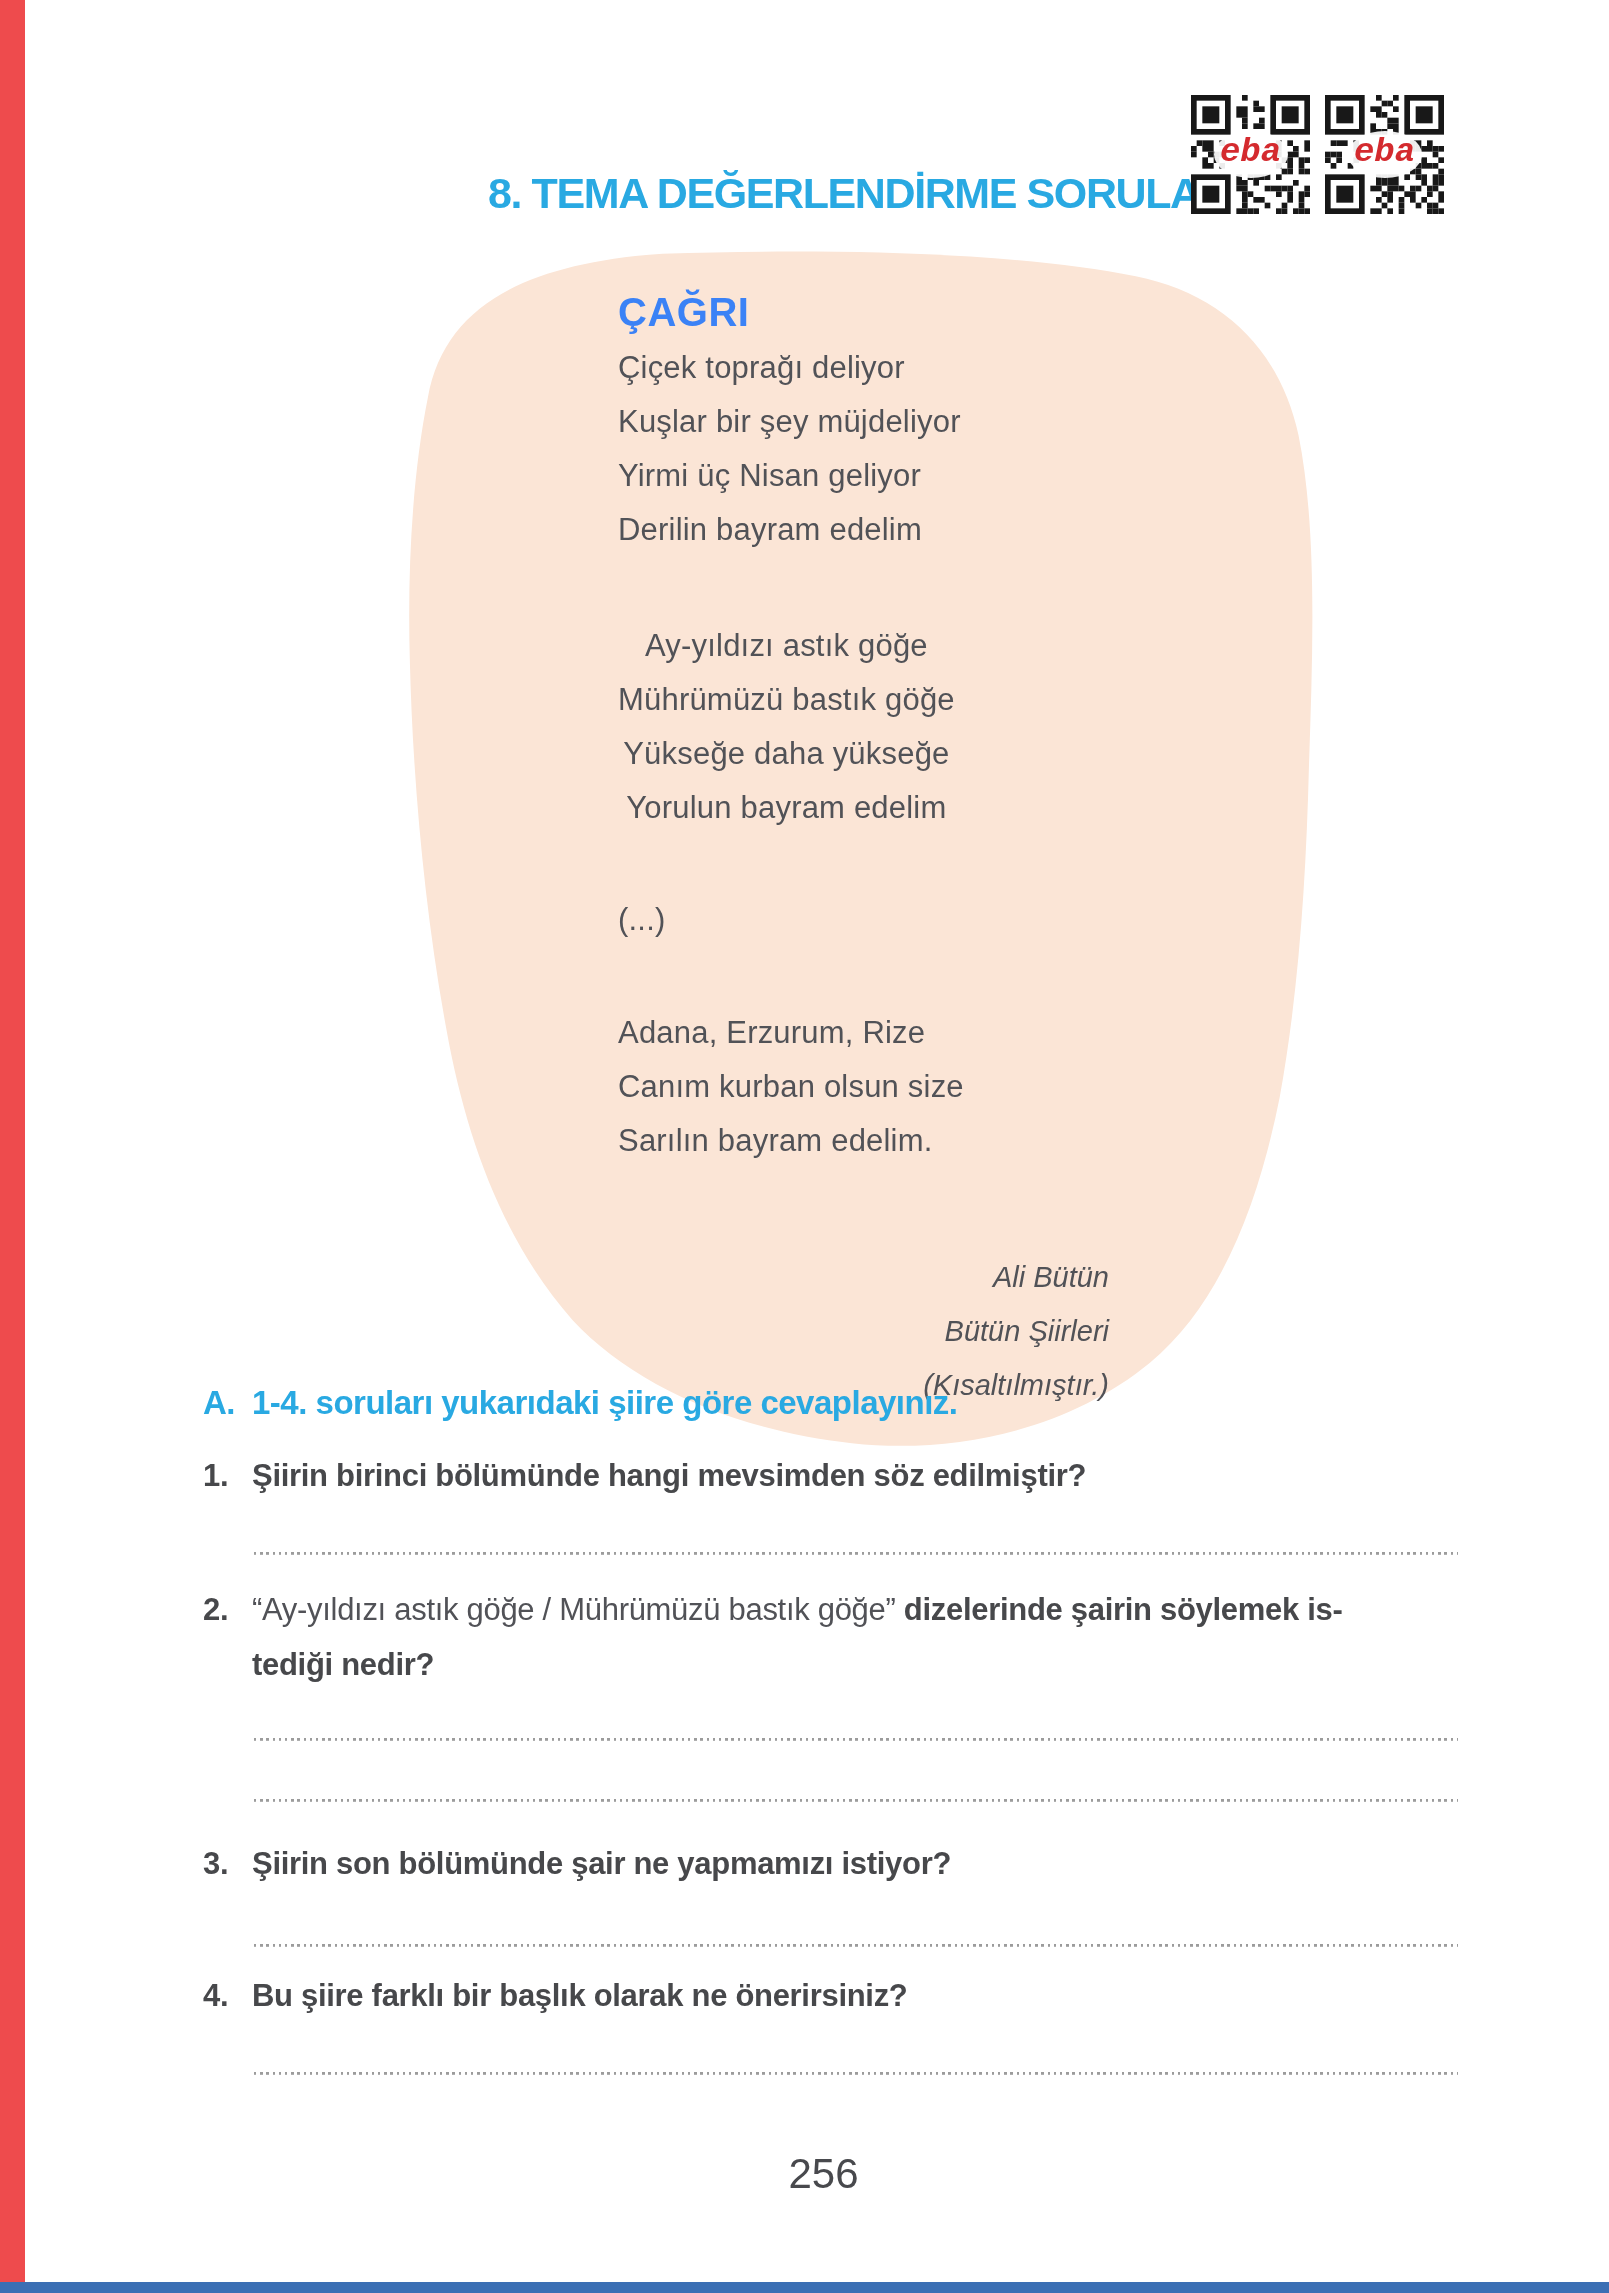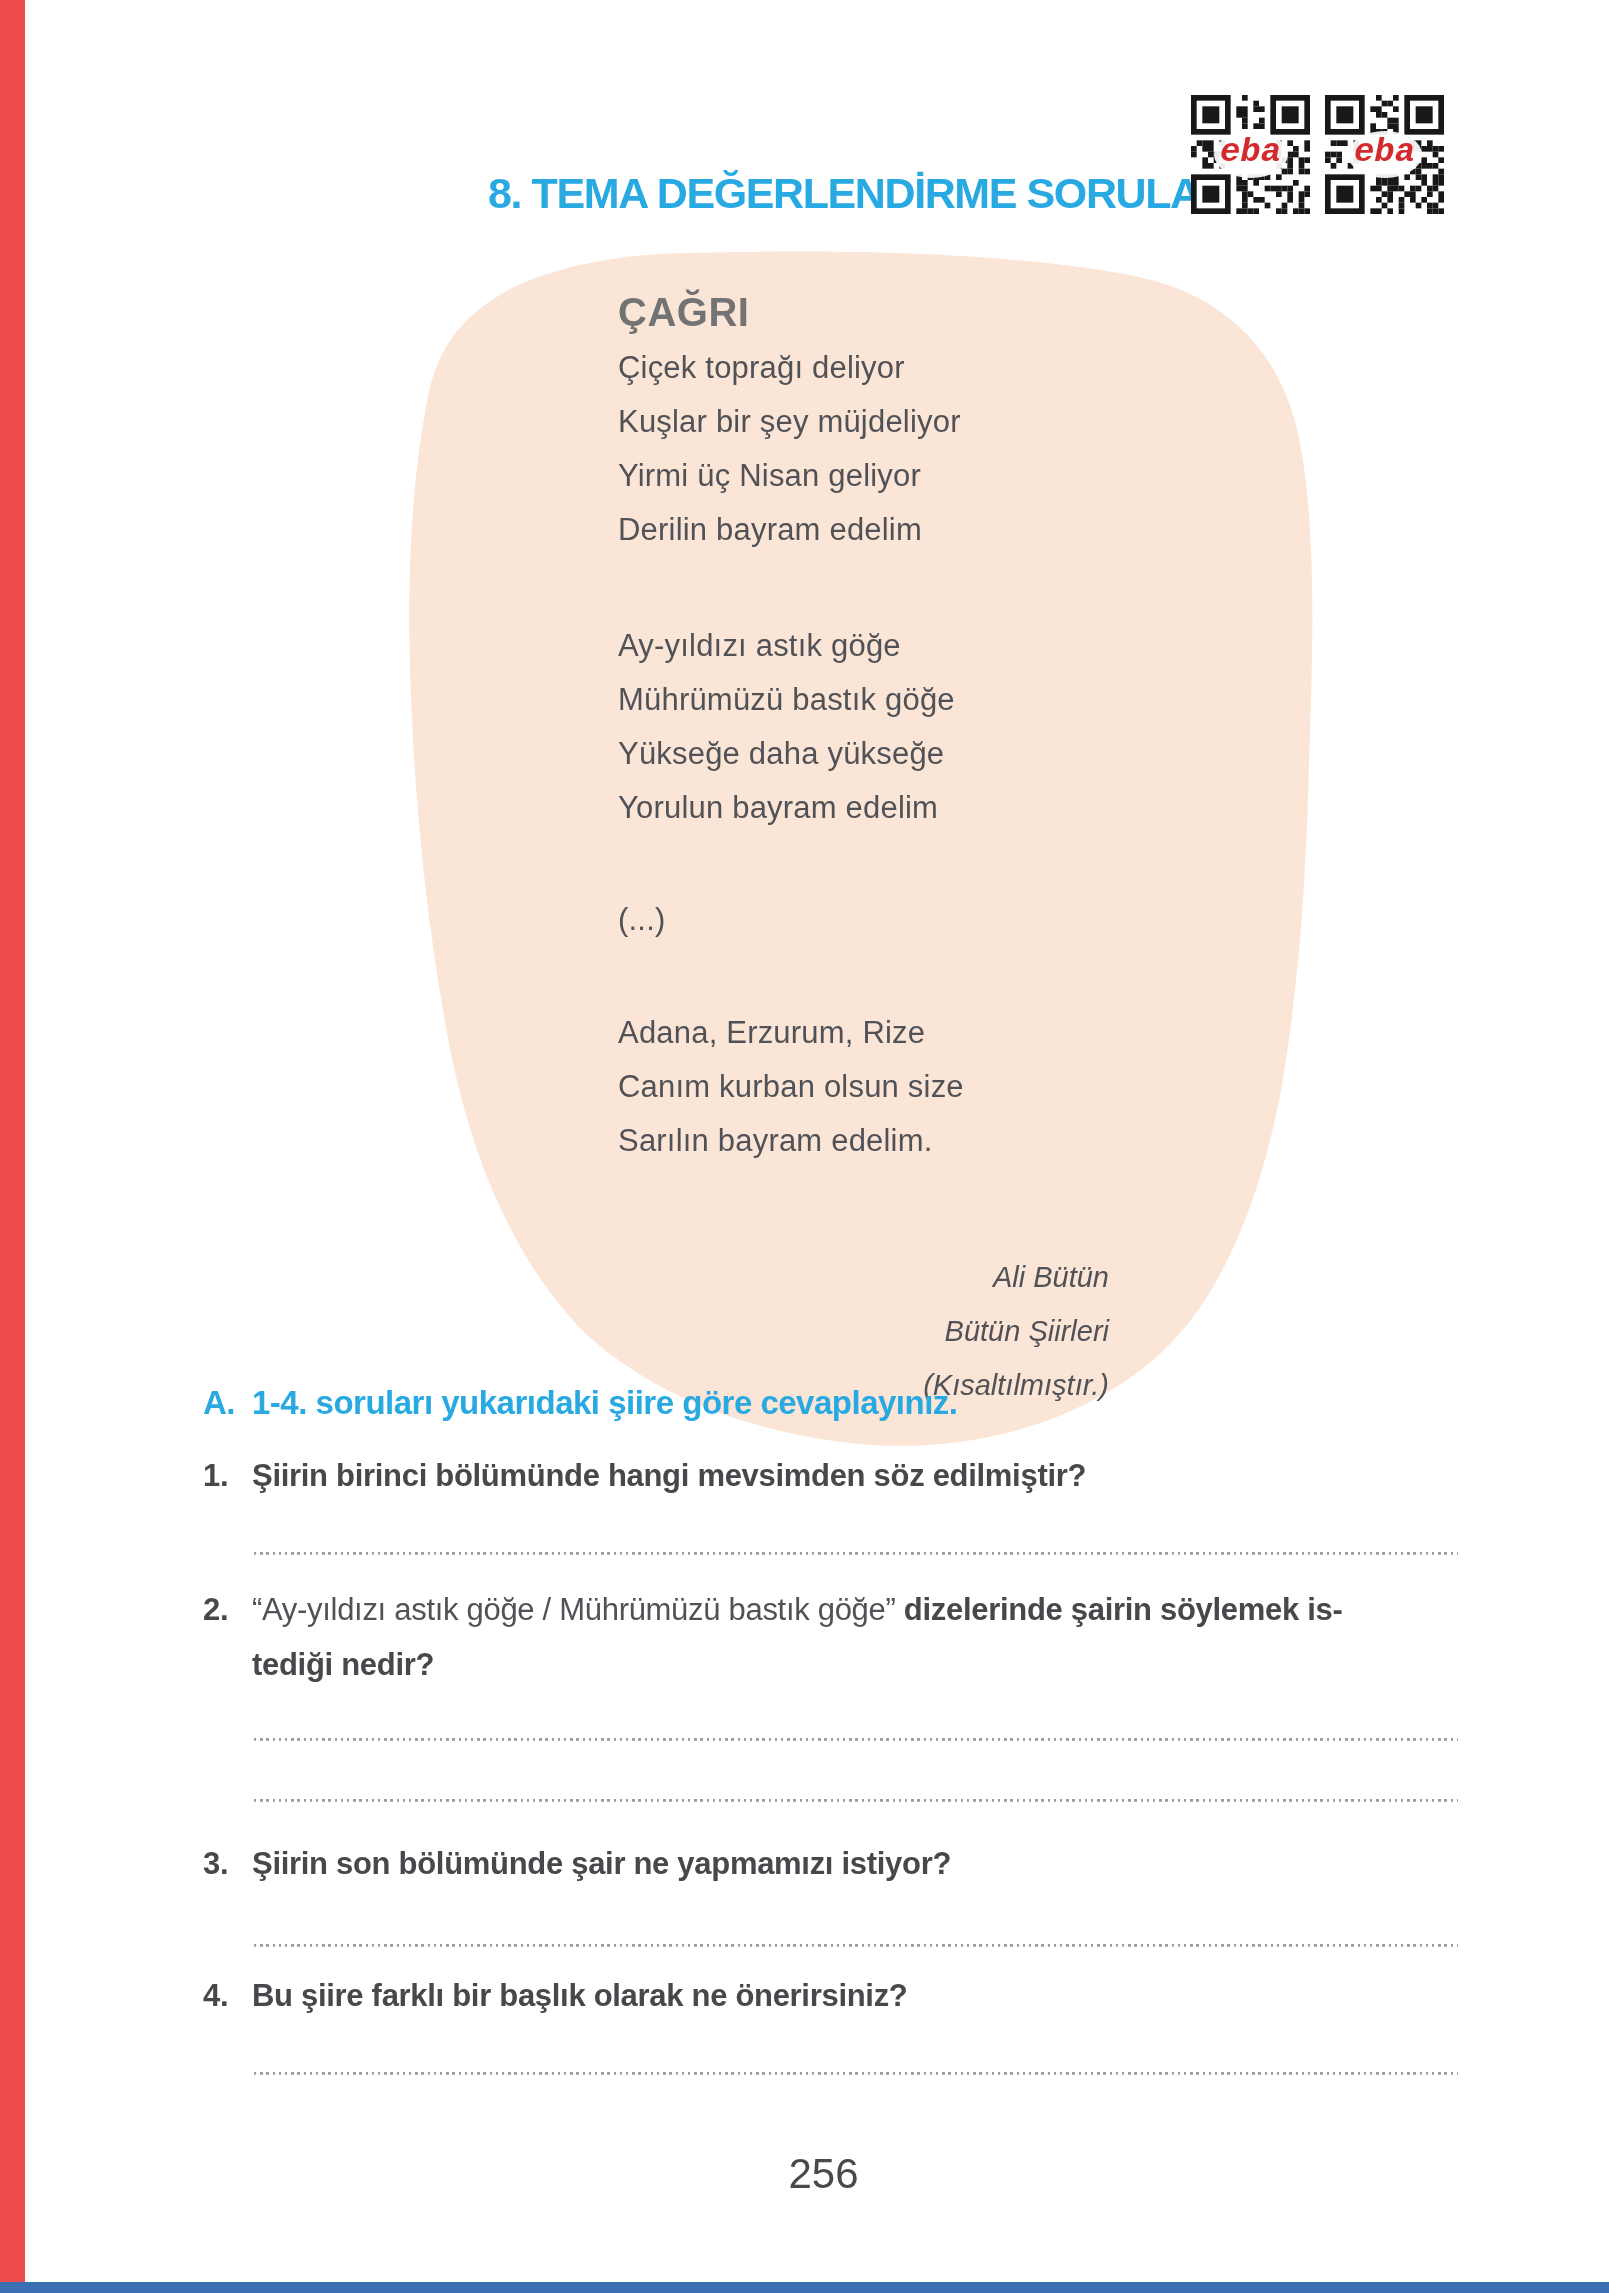--- a/index.html
+++ b/index.html
@@ -26,25 +26,25 @@
   .qr .eba-label{
     position:absolute;left:0;right:0;top:38px;text-align:center;
     font-family:Liberation Mono, monospace;font-style:italic;font-weight:bold;
     font-size:34px;color:#d42a2e;
   }
 
   
   .blob-layer{position:absolute;left:0;top:0;width:1610px;height:2294px;}
   .poem-title{
     position:absolute;left:618px;top:290px;
-    font-size:40px;font-weight:bold;letter-spacing:0.5px;color:#737373;
+    font-size:40px;font-weight:bold;letter-spacing:0.5px;color:#3b82f6;
   }
   .stanza{position:absolute;left:618px;font-size:31px;line-height:54px;color:#515257;letter-spacing:0.2px;white-space:nowrap;}
   .stanza-1{top:341px;}
-  .stanza-2{top:619px;}
+  .stanza-2{top:619px;text-align:center;}
   .poem-ellipsis{top:893px;}
   .stanza-3{top:1006px;}
   .attribution{
     position:absolute;right:501px;top:1250px;text-align:right;
     font-size:29px;font-style:italic;line-height:54px;color:#515257;white-space:nowrap;
   }
 
   
   .section-heading{
     position:absolute;left:203px;top:1384px;padding-left:49px;

